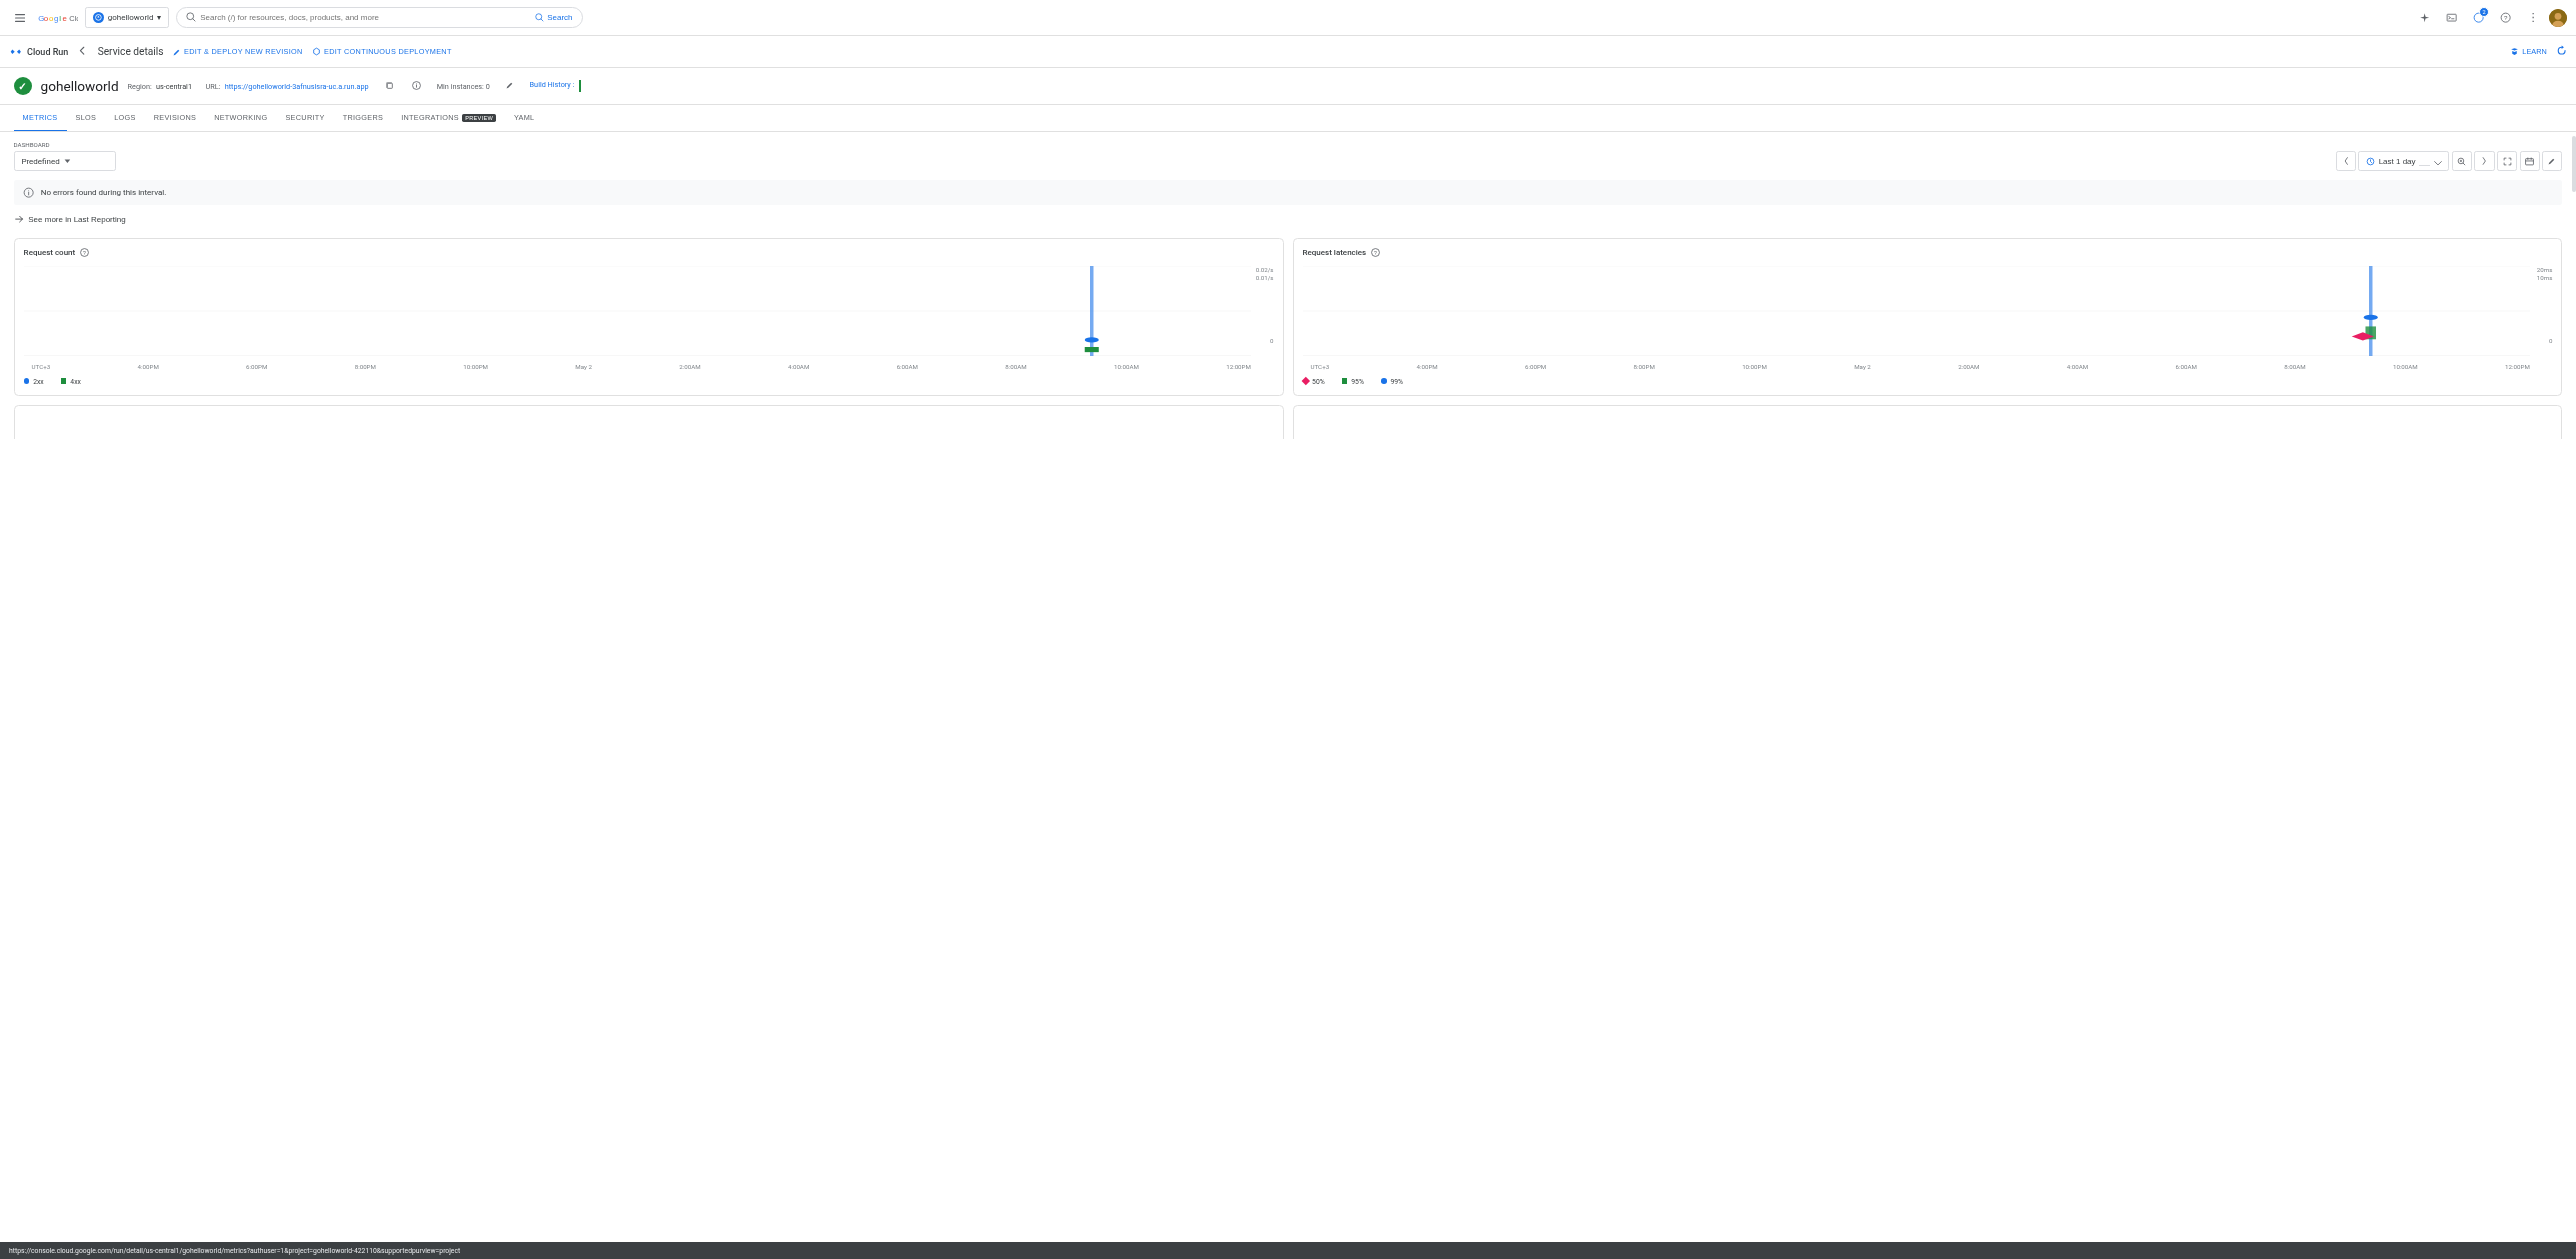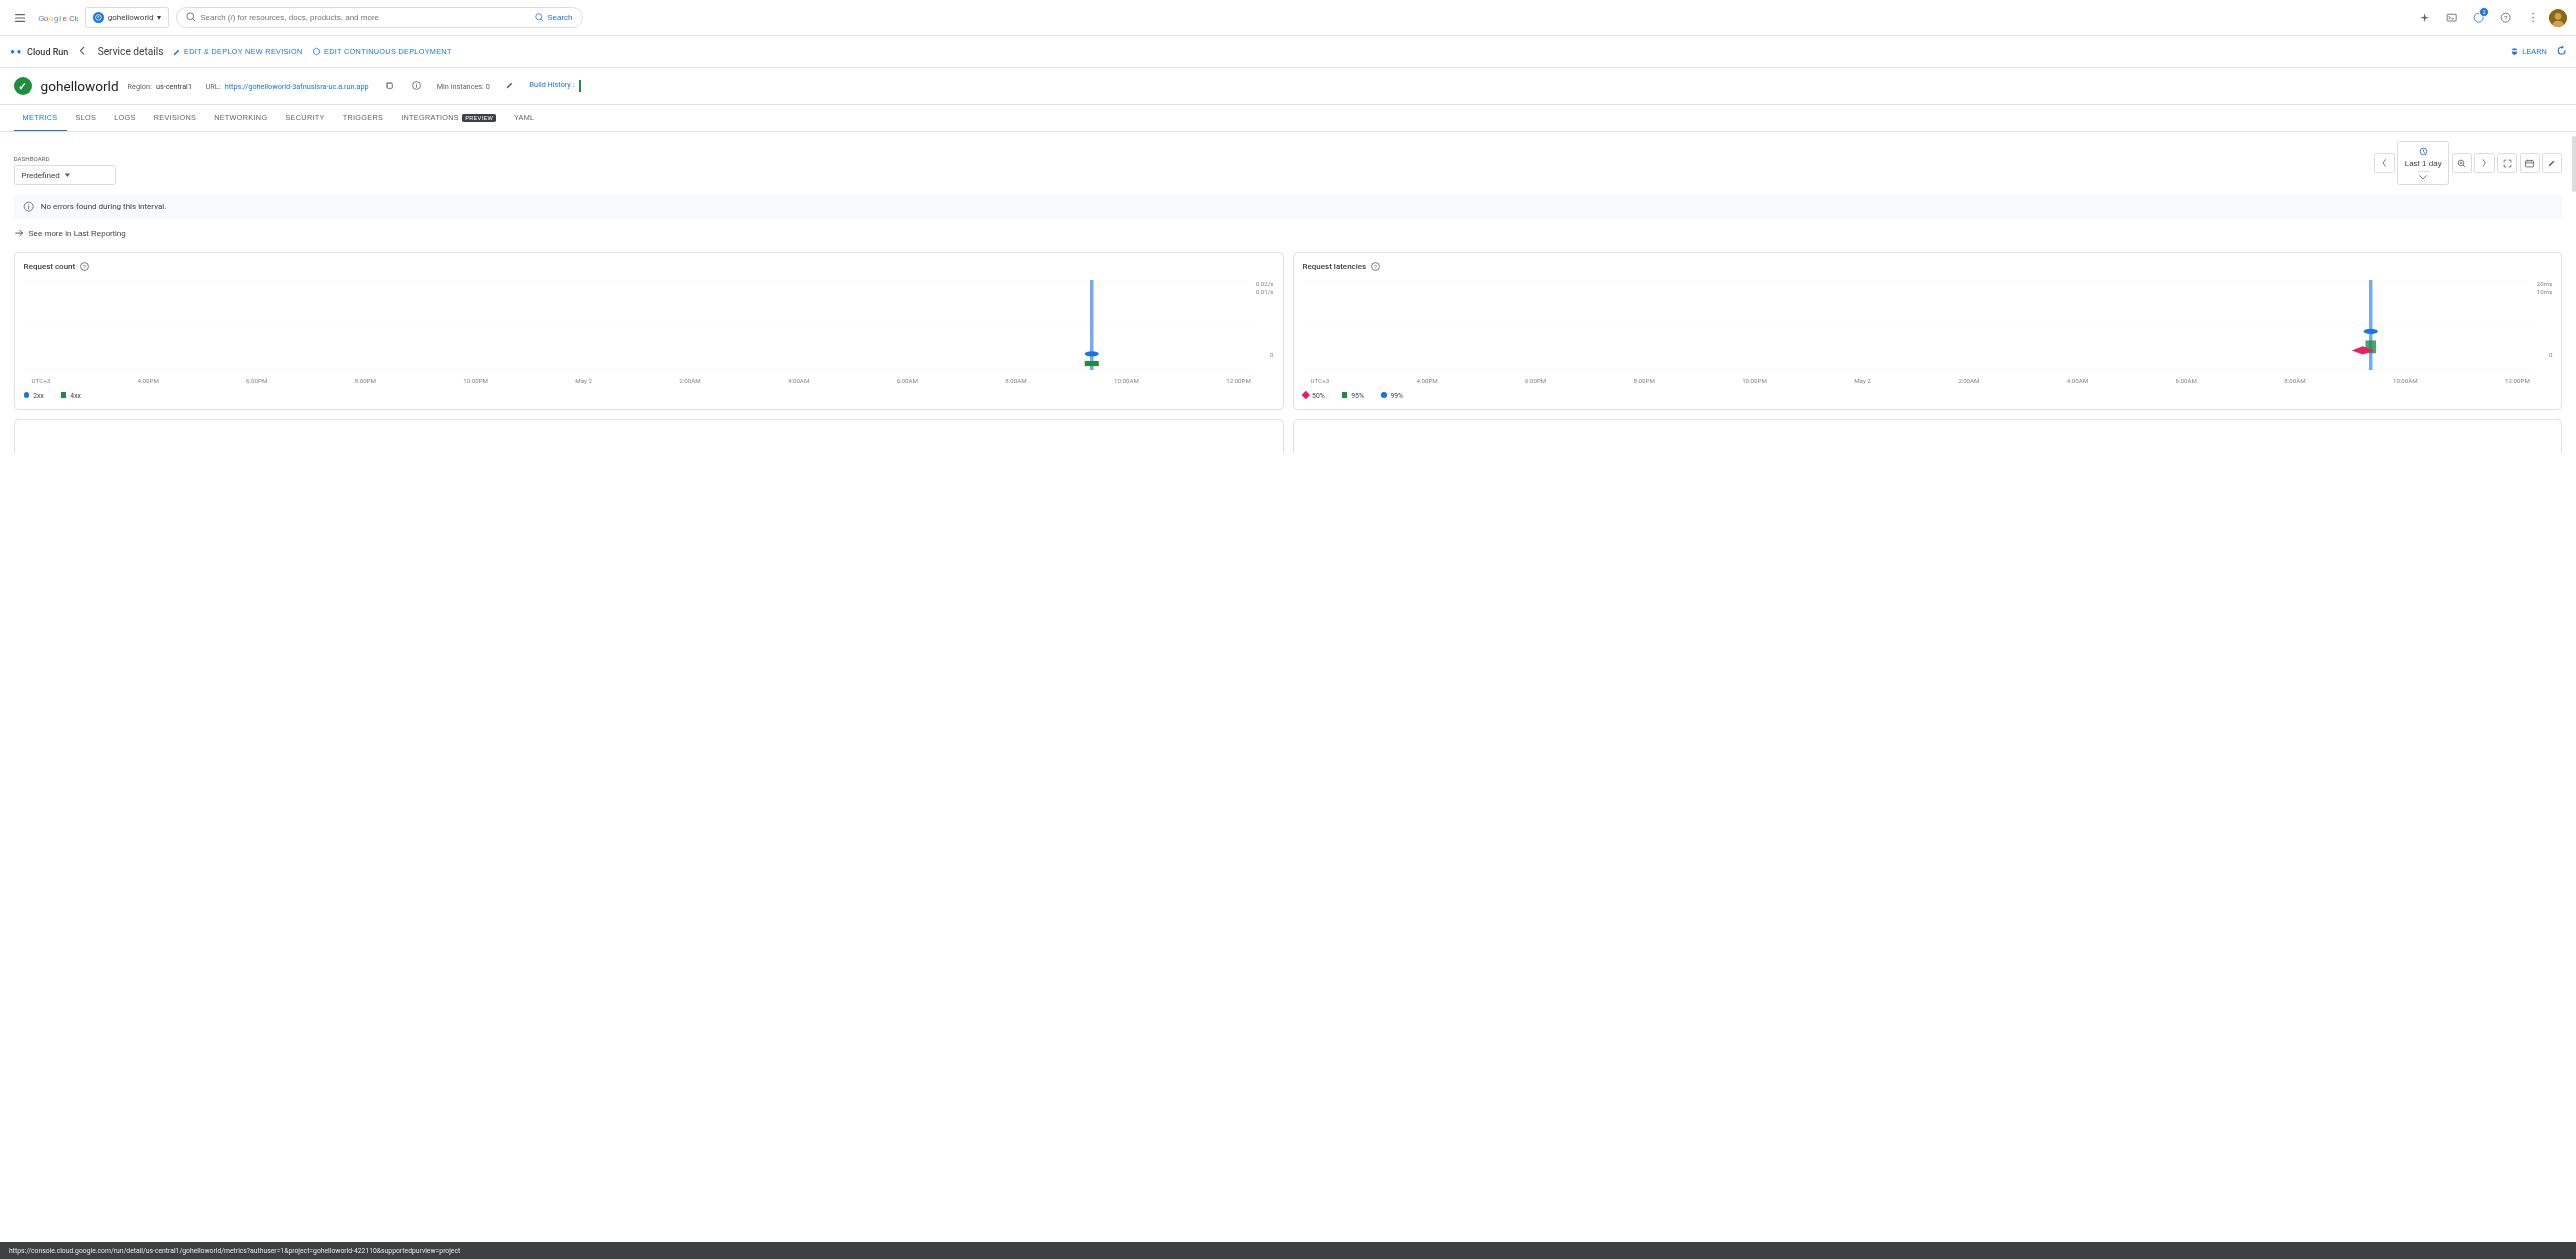--- a/index.html
+++ b/index.html
@@ -112,23 +112,23 @@
       border: 0.6px solid #dadce0; border-radius: 2.3px; padding: 4.5px 6.8px;
       font-size: 8px; color: #3c4043; cursor: pointer; min-width: 102px;
     }
     .time-controls { display: flex; align-items: center; gap: 2.3px; }
     .time-btn {
       width: 20.3px; height: 20.3px; border: 0.6px solid #dadce0; border-radius: 2.3px;
       background: #fff; cursor: pointer; display: flex; align-items: center; justify-content: center;
       color: #5f6368; font-size: 9px;
     }
     .time-range-btn {
-      display: flex; align-items: center; gap: 3.4px;
+      display: flex; align-items: flex-end; gap: 3.4px;
       border: 0.6px solid #dadce0; border-radius: 2.3px; padding: 4.5px 6.8px;
-      background: #fff; cursor: pointer; font-size: 8px; color: #3c4043; flex-direction: column;
+      background: #fff; cursor: pointer; font-size: 8px; color: #3c4043;
     }
 
     
     .error-banner {
       display: flex; align-items: center; gap: 6.8px;
       background: #f8f9fa; border-radius: 2.3px; padding: 6.8px 9px;
       margin-bottom: 9px; font-size: 8px; color: #3c4043;
     }
 
     

